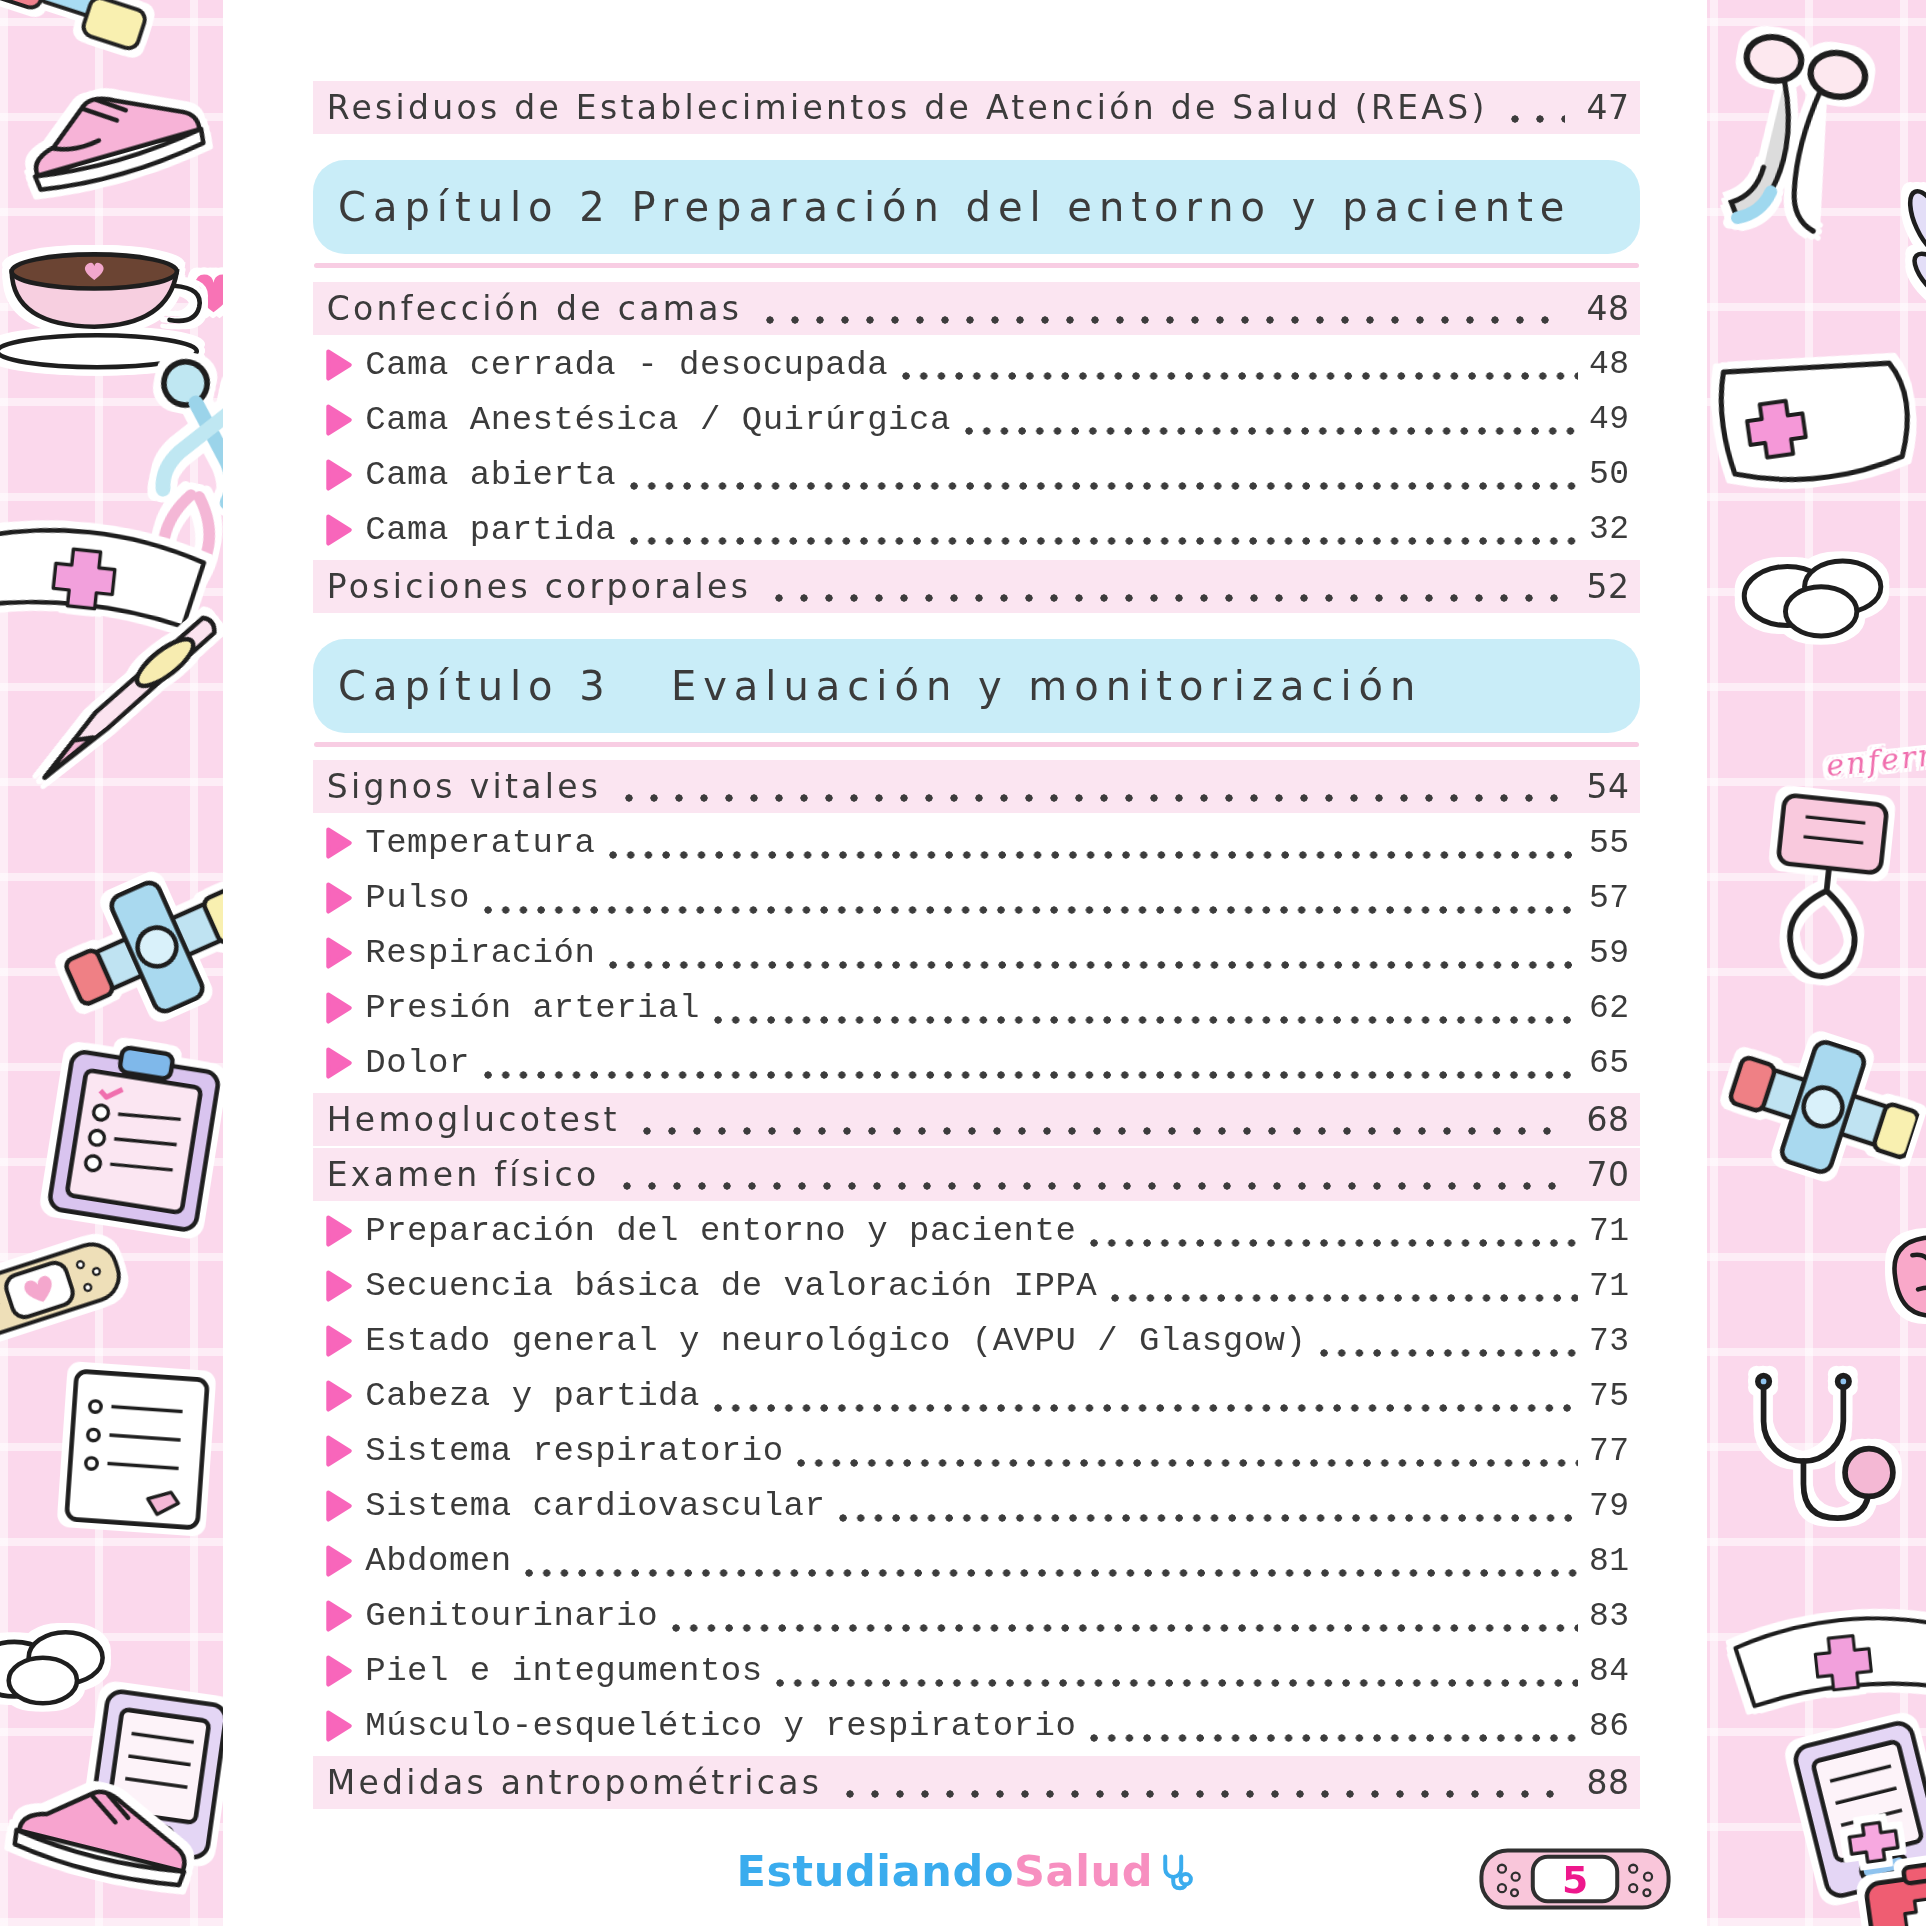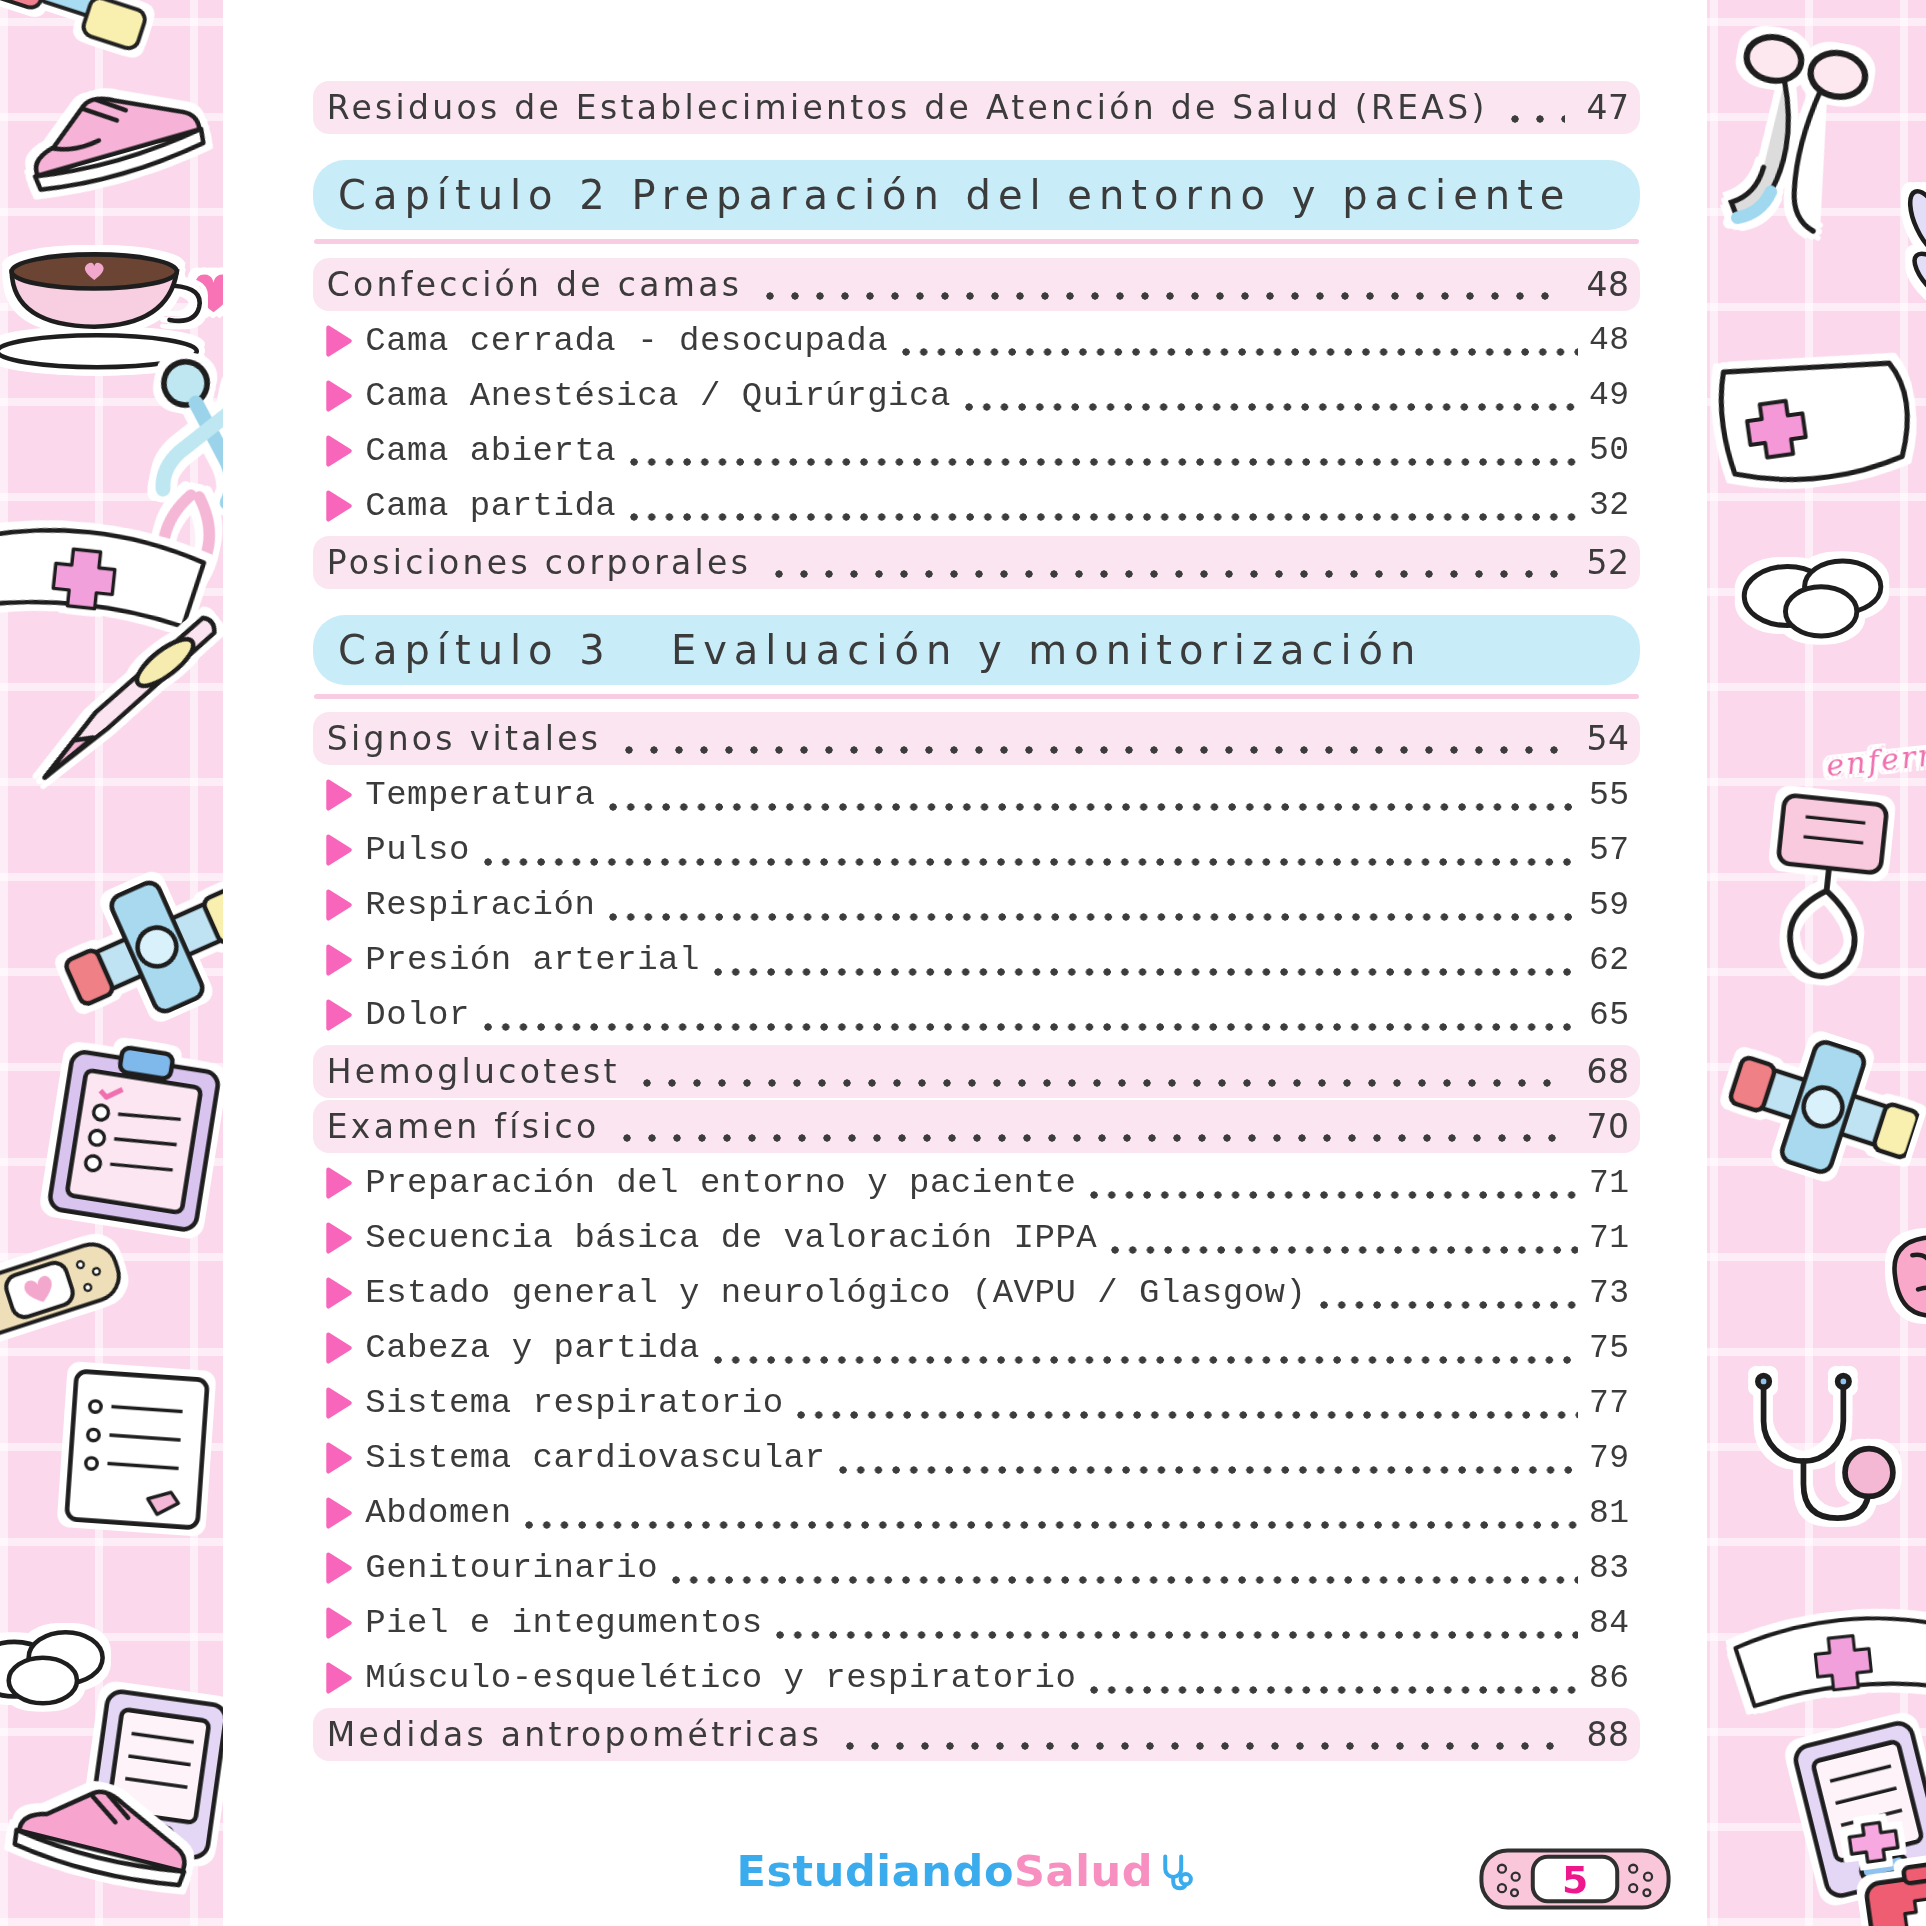--- a/index.html
+++ b/index.html
@@ -24,27 +24,27 @@
   }
   
   .page-surface{position:absolute;z-index:2;left:223px;top:0;width:1484px;height:1926px;background:#ffffff;}
   
   .content{position:absolute;z-index:3;left:223px;top:0;width:1484px;box-sizing:border-box;padding:79px 67px 0 90px;}
   .row{display:flex;align-items:center;height:55px;}
   .row .dots{flex:1 1 auto;height:8px;align-self:flex-end;margin:0 11.4px 12px 13.7px;
     background-image:radial-gradient(circle at 4px 4px,#3c3c3c 3.4px,rgba(0,0,0,0) 3.9px);
     background-size:17.7px 8px;background-repeat:repeat-x;}
   .row .num{font-size:33px;flex:none;letter-spacing:0.6px;}
-  .row-section{background:#fbe5f1;border-radius:16px;height:53px;margin:2.3px 0;padding:0 10.3px 0 13.7px;
+  .row-section{background:#fbe5f1;border-radius:0;height:53px;margin:2.3px 0;padding:0 10.3px 0 13.7px;
     font-size:33px;letter-spacing:.10em;gap:10px;}
   .row-section .dots{background-size:25px 8px;margin-bottom:11px;}
   .row-sub{padding:0 10.3px 0 12.6px;font-size:34px;letter-spacing:.015em;font-family:Liberation Mono, monospace;}
   .tri{flex:none;width:26px;height:32px;margin-right:13.7px;}
   .chapter{margin-top:26px;background:#c9edf8;border-radius:32px;height:62px;display:flex;align-items:center;
-    padding:4px 25px;font-size:40px;letter-spacing:.175em;white-space:pre;}
+    padding:16px 25px;font-size:40px;letter-spacing:.175em;white-space:pre;}
   .chapter-divider{height:5.1px;background:#f8cde3;border-radius:2.9px;margin:9px 1.1px 13.7px 1.1px;}
   
   .footer-logo{position:absolute;z-index:4;left:223px;width:1484px;bottom:30px;text-align:center;
     font-weight:bold;font-size:43px;letter-spacing:0.6px;
     text-shadow:0 0 5.7px #fff,0 0 5.7px #fff;}
   .footer-logo .lg-blue{color:#3aacee;}
   .footer-logo .lg-pink{color:#f78fc0;}
   .footer-logo svg{vertical-align:-8px;margin-left:3.4px;}
   .page-badge{position:absolute;z-index:4;right:254px;bottom:15px;}
   .badge-num{font-family:"DejaVu Sans",sans-serif;font-weight:bold;}

